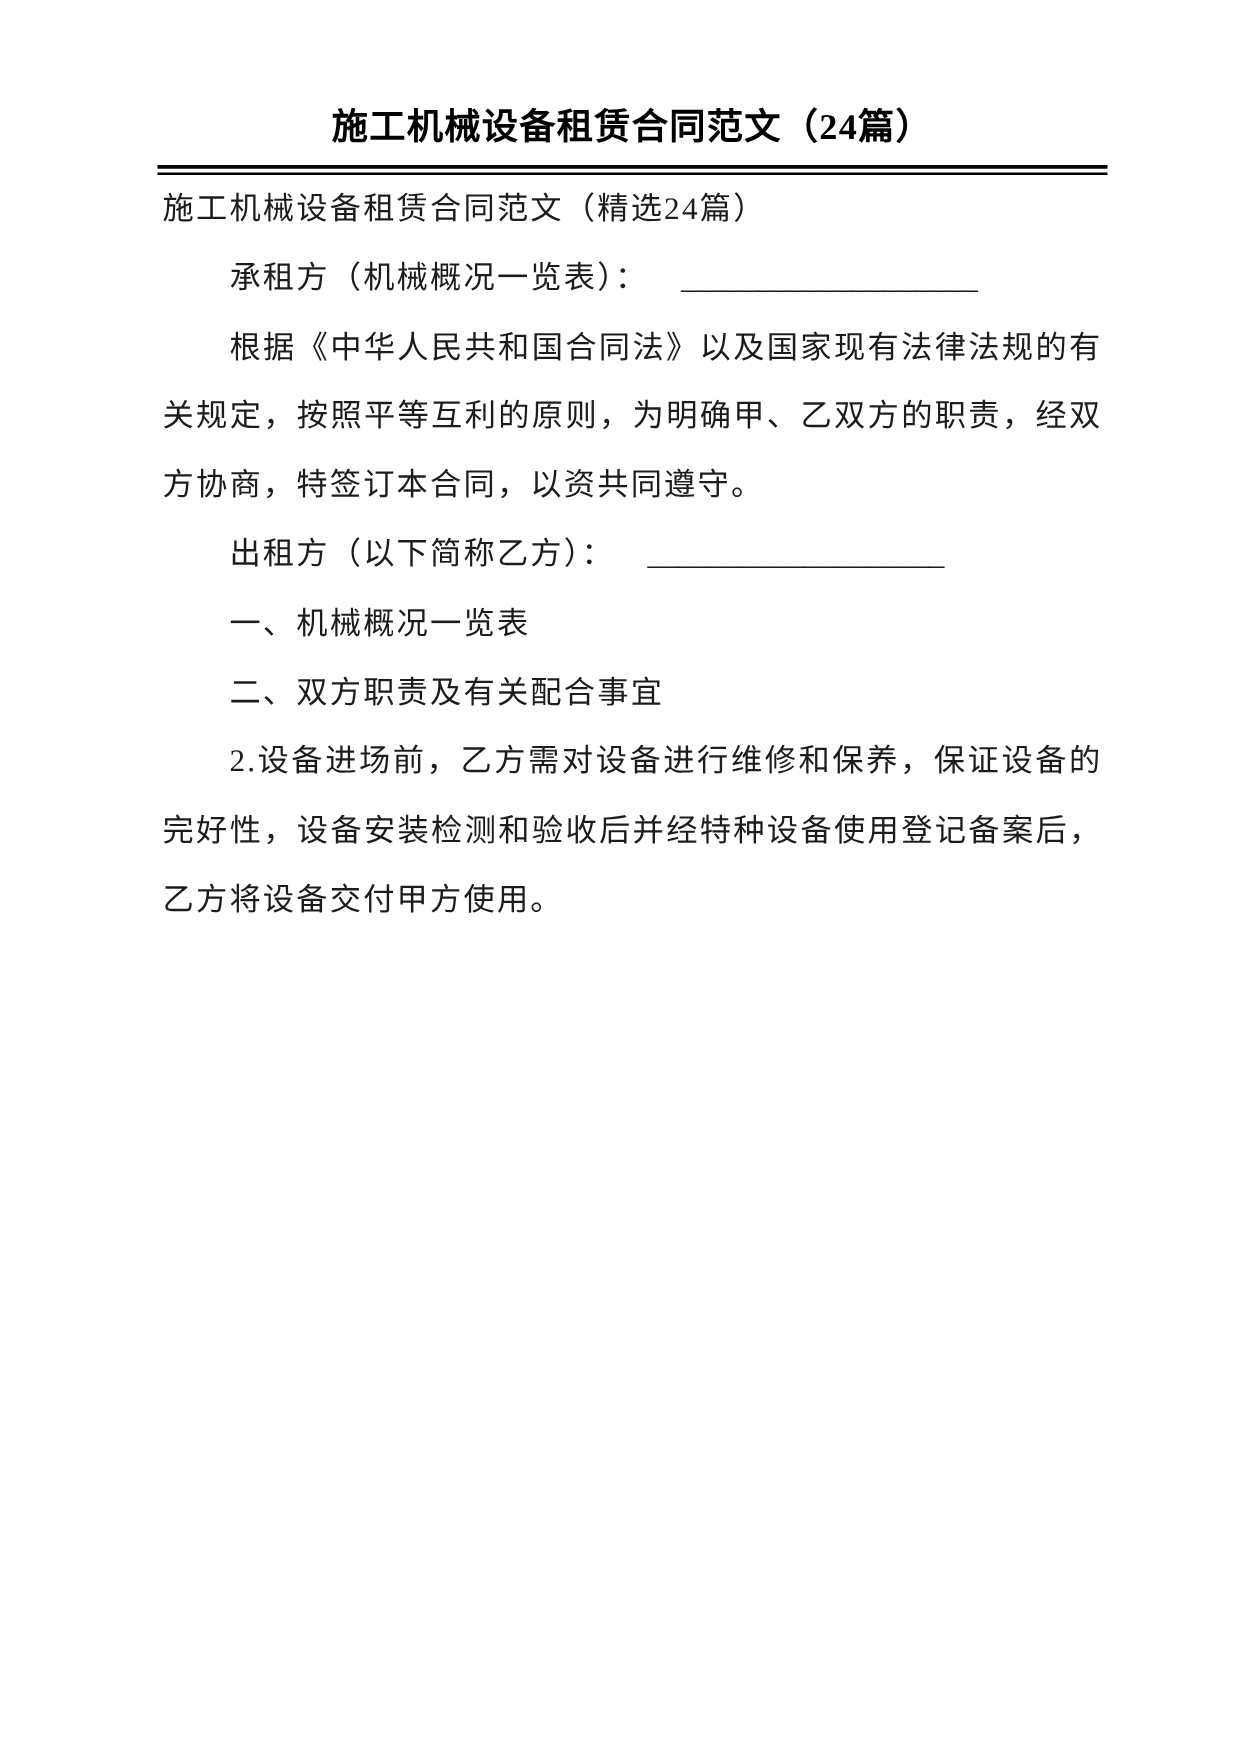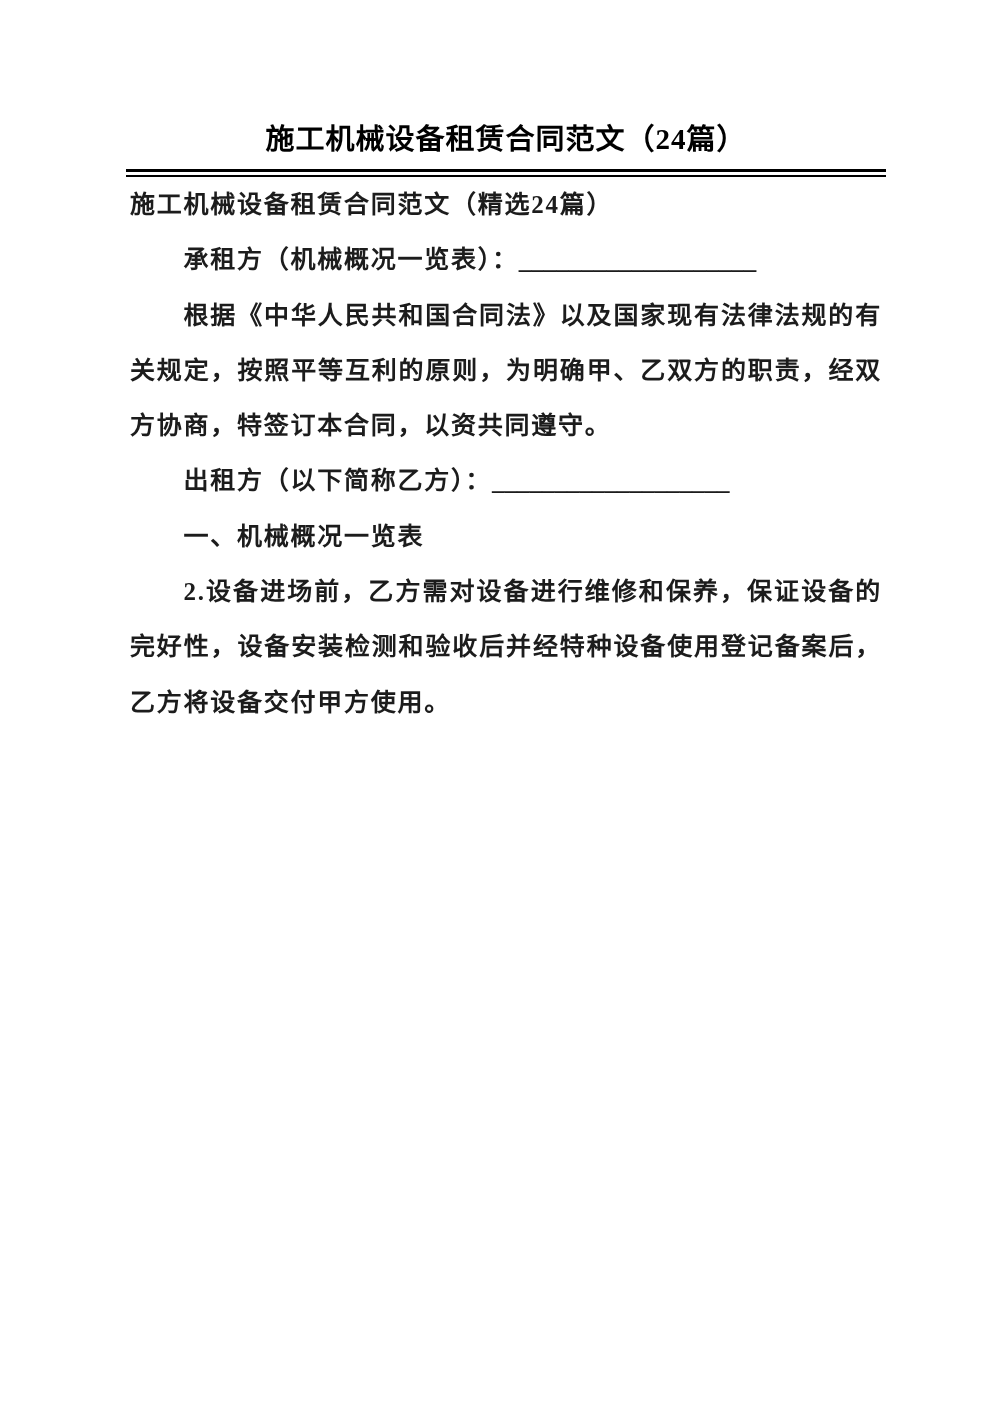--- a/index.html
+++ b/index.html
@@ -15,21 +15,21 @@
     width: 993px;
     height: 1404px;
     background: var(--page-bg);
     overflow: hidden;
   }
   .page {
     position: absolute;
     left: 130px;
     top: 0;
     width: 752px;
-    padding-top: 120px;
+    padding-top: 83px;
     font-family: "Liberation Serif", "DejaVu Serif", serif;
   }
   .doc-title {
     margin: 0;
     padding: 0;
     font-size: 29px;
     line-height: 39px;
     font-weight: bold;
     letter-spacing: 1px;
     text-align: center;
@@ -49,46 +49,47 @@
     color: var(--text-color);
   }
   .para {
     margin: 0;
     padding: 0;
     font-size: 25px;
     line-height: 55.3px;
     letter-spacing: 1.75px;
     text-align: justify;
     color: var(--text-color);
-    font-weight: bold;
   }
   .para.indent {
     text-indent: 53.5px;
   }
   .blank {
     letter-spacing: 0;
     white-space: nowrap;
+    margin-left: 26px;
   }
 </style>
 </head>
 <body>
 
 <div class="page">
   <h1 class="doc-title">施工机械设备租赁合同范文（24篇）</h1>
   <div class="title-rule"></div>
   <div class="doc-body" id="paragraphs">
   <p class="para"><span class="para-text">施工机械设备租赁合同范文（精选24篇）</span></p>
 
 
   <p class="para indent"><span class="para-text">承租方（机械概况一览表）：</span><span class="blank">___________________</span></p>
 
   <p class="para indent"><span class="para-text">根据《中华人民共和国合同法》以及国家现有法律法规的有关规定，按照平等互利的原则，为明确甲、乙双方的职责，经双方协商，特签订本合同，以资共同遵守。</span></p>
 
   <p class="para indent"><span class="para-text">出租方（以下简称乙方）：</span><span class="blank">___________________</span></p>
 
   <p class="para indent"><span class="para-text">一、机械概况一览表</span></p>
 
+  <p class="para indent"><span class="para-text">二、双方职责及有关配合事宜</span></p>
 
 
   <p class="para indent"><span class="para-text">2.设备进场前，乙方需对设备进行维修和保养，保证设备的完好性，设备安装检测和验收后并经特种设备使用登记备案后，乙方将设备交付甲方使用。</span></p>
 
 </div>
 </div>
 
 </body></html>

